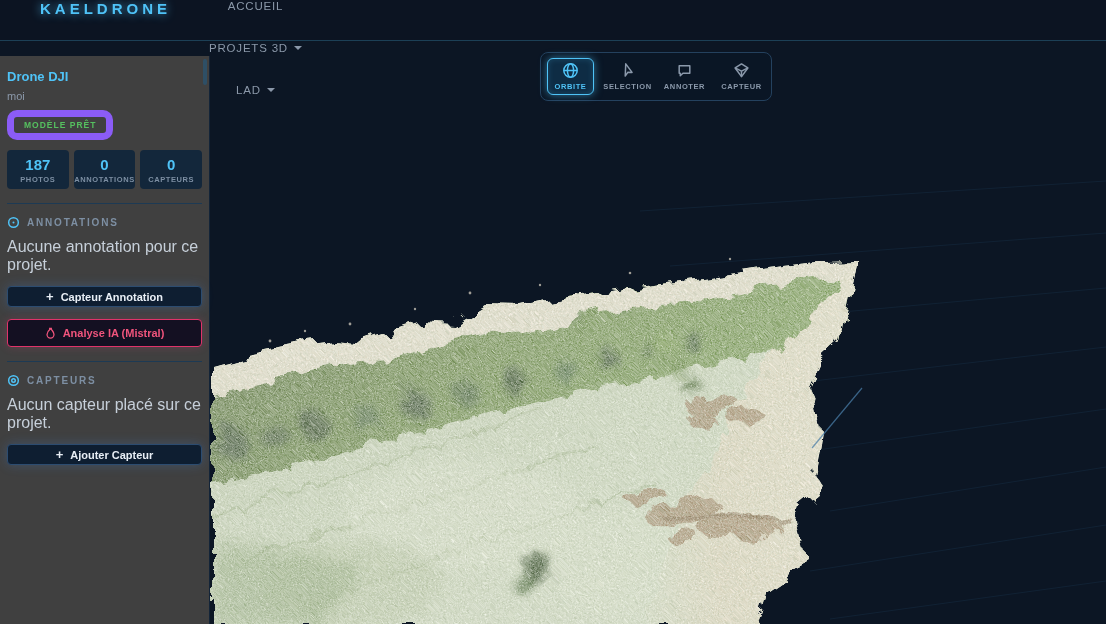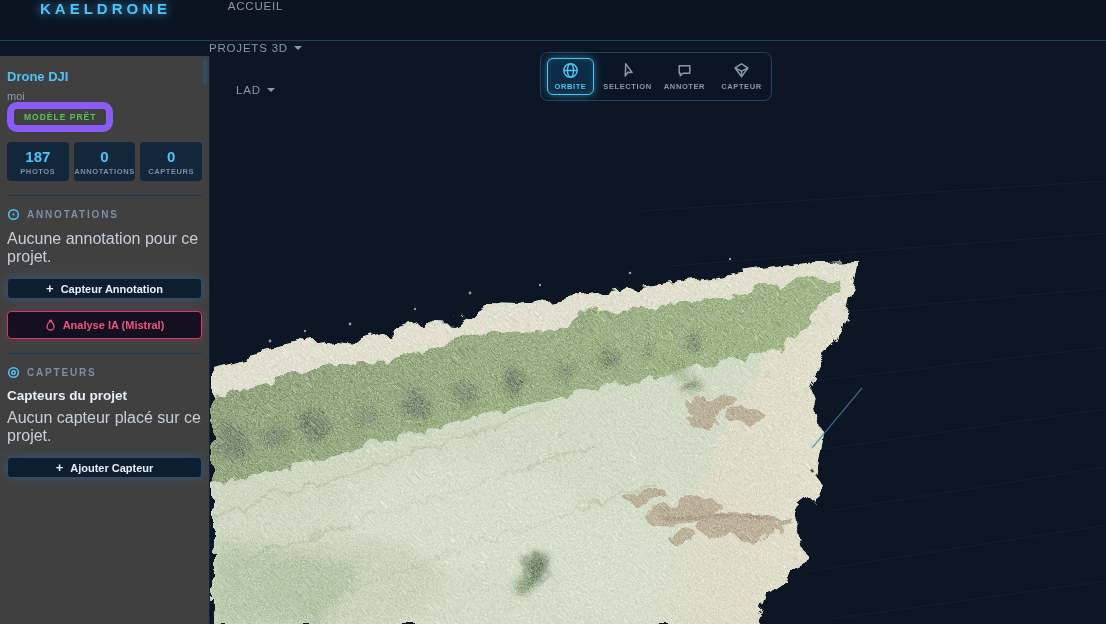--- a/index.html
+++ b/index.html
@@ -18,21 +18,21 @@
     display:flex; align-items:center; gap:6px; }
   .caret { width:0; height:0; border-left:4px solid transparent; border-right:4px solid transparent;
     border-top:4px solid #8b98a9; display:inline-block; }
 
   
   .sidebar { position:absolute; left:0; top:56px; width:210px; height:583px;
     background:#404040; border-right:1px solid #132438; z-index:20; padding:13px 7px 0 7px; }
   .sb-scroll-thumb { position:absolute; top:3px; right:2px; width:4px; height:26px;
     background:#2e4f66; border-radius:2px; }
   .project-title { color:#4fc3f7; font-size:13px; font-weight:bold; margin-bottom:6px; }
-  .project-owner { color:#8b98a9; font-size:11px; margin-bottom:0; }
+  .project-owner { color:#8b98a9; font-size:11px; margin-bottom:8px; }
   .badge { display:inline-block; border:7px solid #8b5cf6; color:#55c05f; border-radius:10px;
     font-size:8.5px; font-weight:bold; letter-spacing:1px; padding:3px 10px; margin-bottom:10px; }
   .stats { display:flex; gap:5px; margin-bottom:14px; }
   .stat-card { flex:1; background:#13273b; border-radius:4px; text-align:center; padding:6px 0 5px 0; }
   .stat-value { color:#4fc3f7; font-size:15px; font-weight:bold; }
   .stat-label { color:#7d8fa3; font-size:7.5px; font-weight:bold; letter-spacing:.6px; margin-top:2px; }
   .divider { height:1px; background:#1d3a54; margin:0 0 12px 0; }
   .section-head { display:flex; align-items:center; gap:7px; margin-bottom:9px; }
   .section-label { color:#7d8fa3; font-size:10px; font-weight:bold; letter-spacing:1.8px; }
   .empty-text { color:#c6cfd9; font-size:16px; margin-bottom:12px; }
@@ -137,21 +137,20 @@
 
     <div class="section-head">
       <span class="icon">
         <svg width="13" height="13" viewBox="0 0 14 14" fill="none" stroke="#4fc3f7" stroke-width="1.6">
           <circle cx="7" cy="7" r="5.2"></circle>
             <circle cx="7" cy="7" r="1.9"></circle>
         </svg>
       </span>
       <span class="section-label">CAPTEURS</span>
     </div>
-    <div class="sb-heading">Capteurs du projet</div>
     <div class="empty-text">Aucun capteur placé sur ce projet.</div>
 
     <button class="btn btn-dark">
       <span class="plus-glyph">+</span>
       <span>Ajouter Capteur</span>
     </button>
   </div>
 
   <div class="viewport">
 

